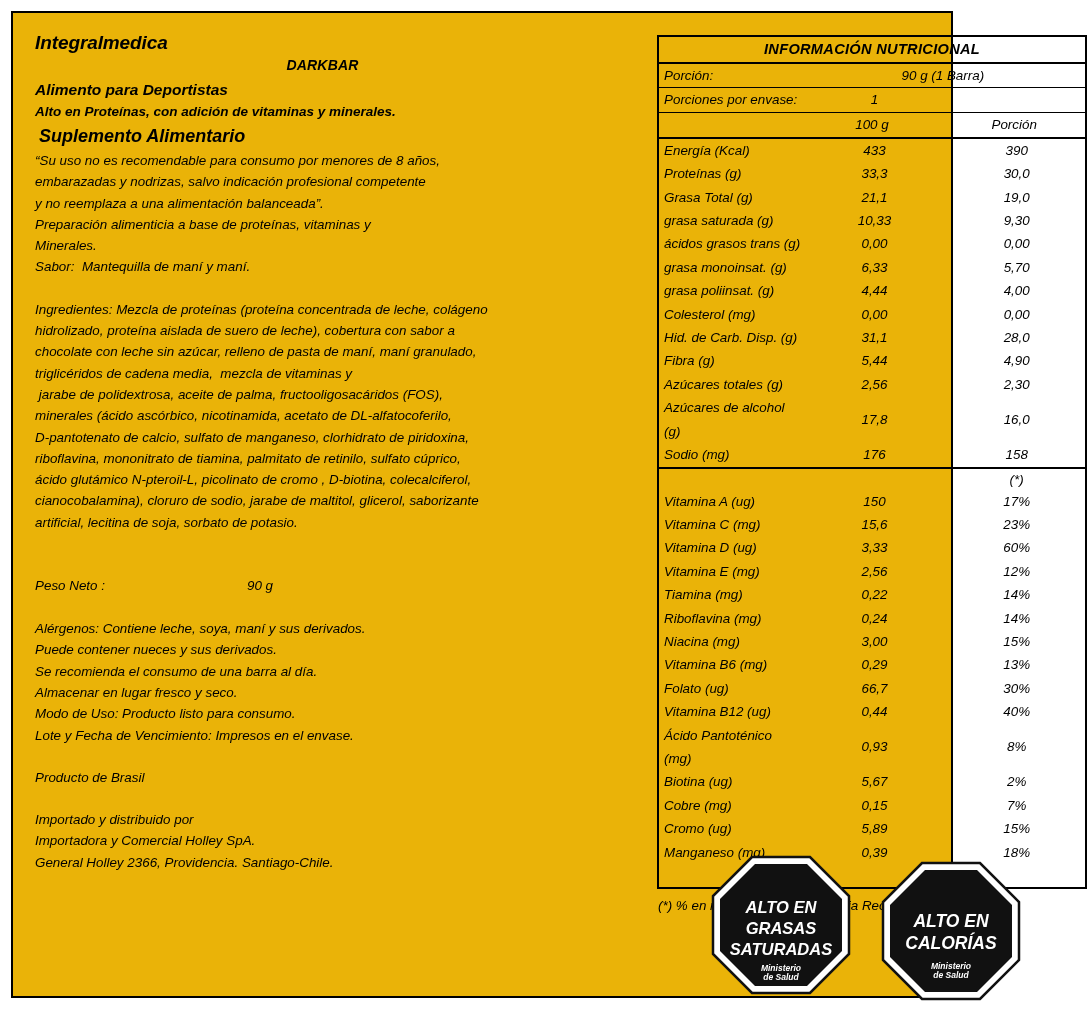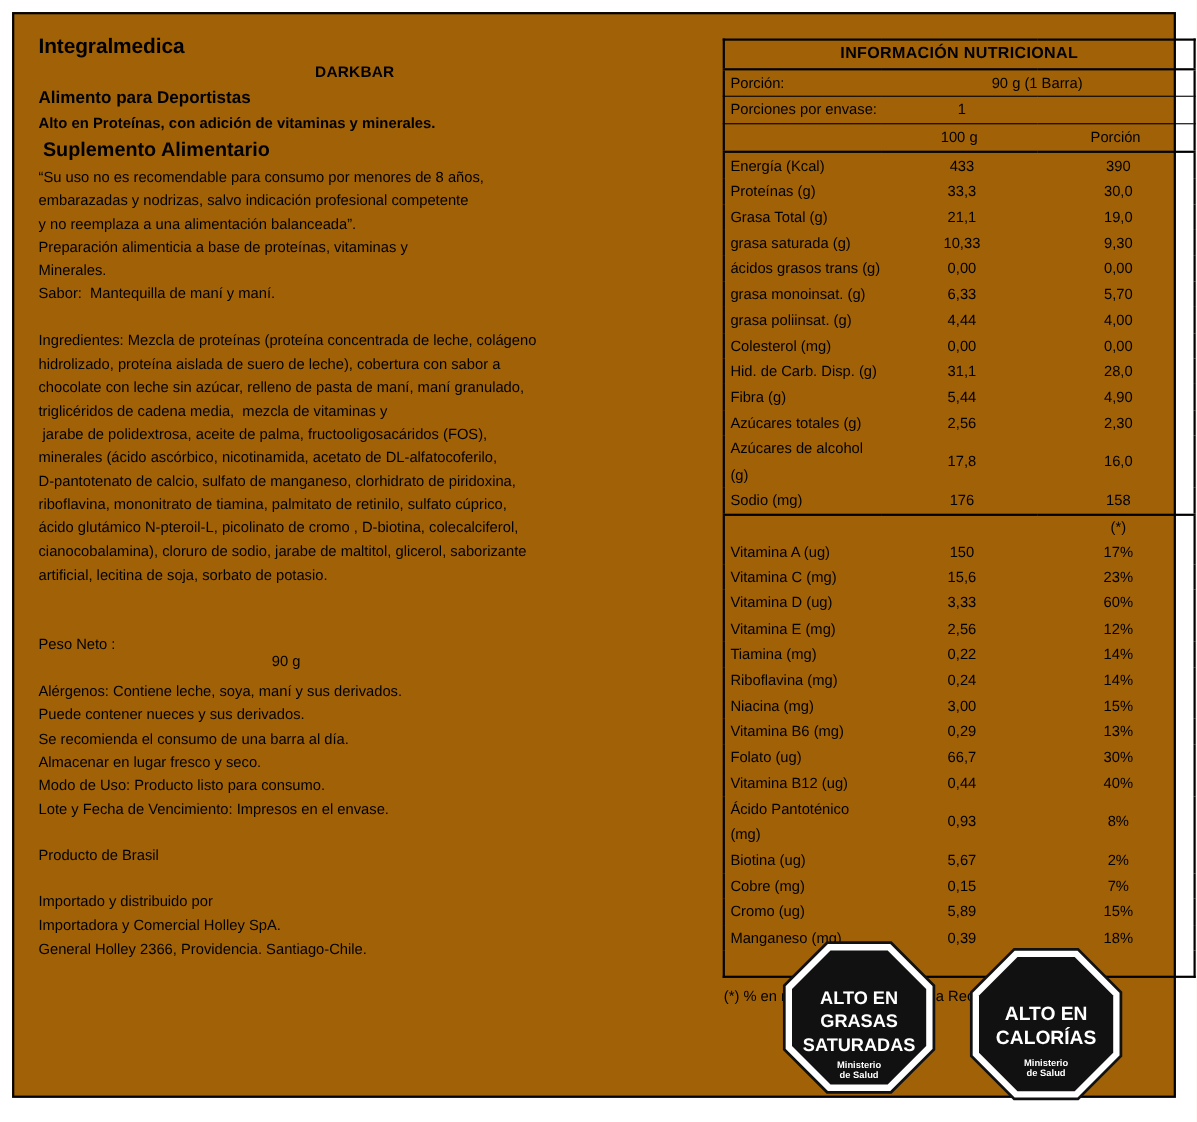--- a/index.html
+++ b/index.html
@@ -6,24 +6,25 @@
   html,body{margin:0;padding:0;background:#ffffff;}
   body{
     width:1088px;height:1020px;
     font-family:"Liberation Sans","DejaVu Sans",sans-serif;
     color:#000000;
     -webkit-font-smoothing:antialiased;
   }
   #label-frame{
     position:absolute;
     left:11px;top:11px;
-    width:1058px;height:987px;
+    width:942px;height:987px;
     border:2px solid #000;
     box-sizing:border-box;
-    background:#a16207;
+    background:#eab308;
+    font-style:italic;
   }
 
   
   #left-col{
     position:absolute;
     left:22px;top:18px;
     width:575px;
   }
   .brand-name{
     font-size:19px;font-weight:bold;
@@ -63,21 +64,21 @@
   .gap-lg{height:30px;}
 
   .netweight-row{
     font-size:13.4px;
     line-height:21.3px;
     display:block;
     position:relative;
     height:22px;
   }
   .netweight-label{position:absolute;left:0;top:0;}
-  .netweight-value{position:absolute;left:212px;top:0;margin-top:15px;}
+  .netweight-value{position:absolute;left:212px;top:0;}
 
   
   #right-col{
     position:absolute;
     left:620px;top:22px;
     width:430px;
     padding-left:24px;
   }
   table.nutri{
     border-collapse:collapse;

